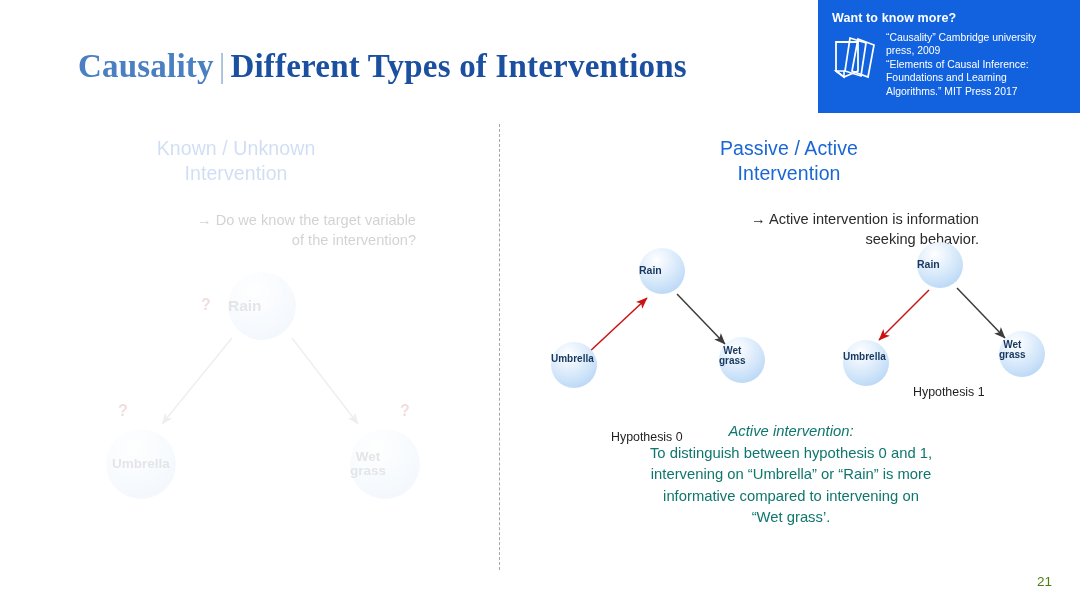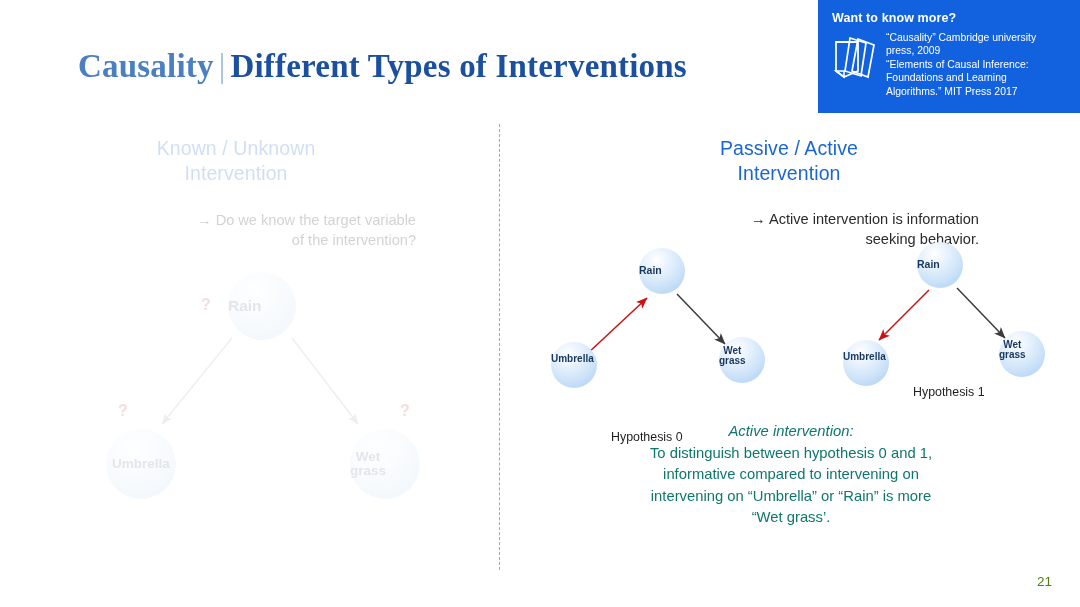--- a/index.html
+++ b/index.html
@@ -328,19 +328,19 @@
         <span style="display:block;">grass</span>
       </span>
     </div>
 
     <span class="hyp-label" style="left:104px; top:155px;">Hypothesis 1</span>
   </div>
 
   <div id="conclusion">
     <div class="emph">Active intervention:</div>
     <div>To distinguish between hypothesis 0 and 1,</div>
+    <div>intervening on “Umbrella” or “Rain” is more</div>
     <div>informative compared to intervening on</div>
-    <div>intervening on “Umbrella” or “Rain” is more</div>
     <div>“Wet grass’.</div>
   </div>
 </div>
 
 <div id="page-number">21</div>
 
 </body></html>

